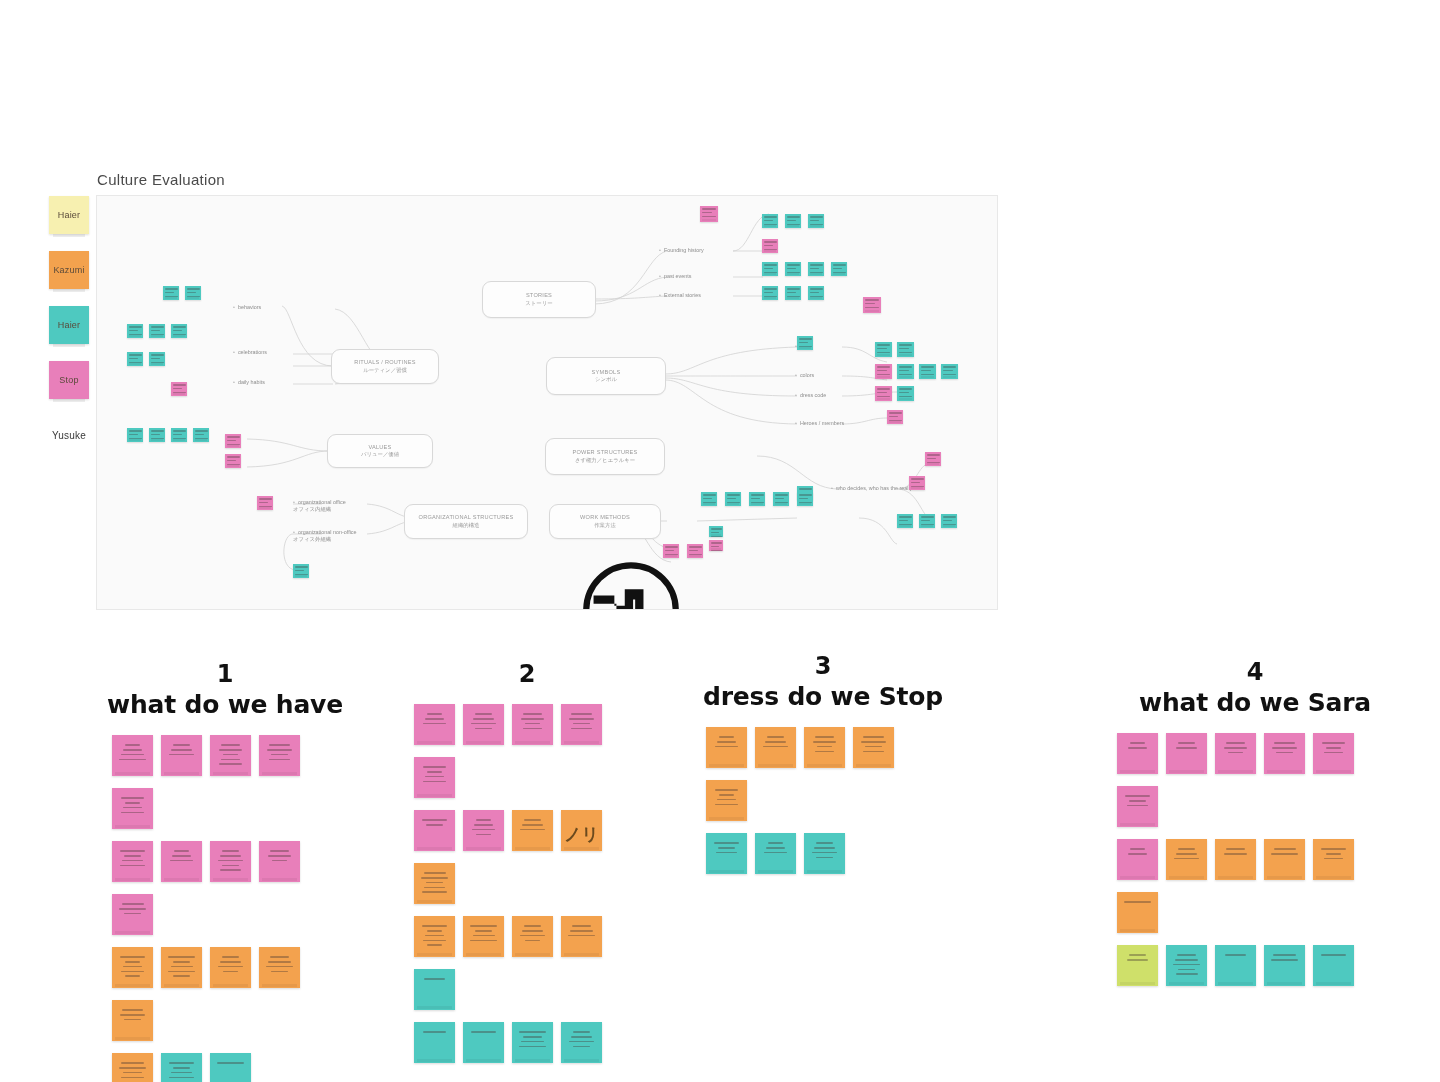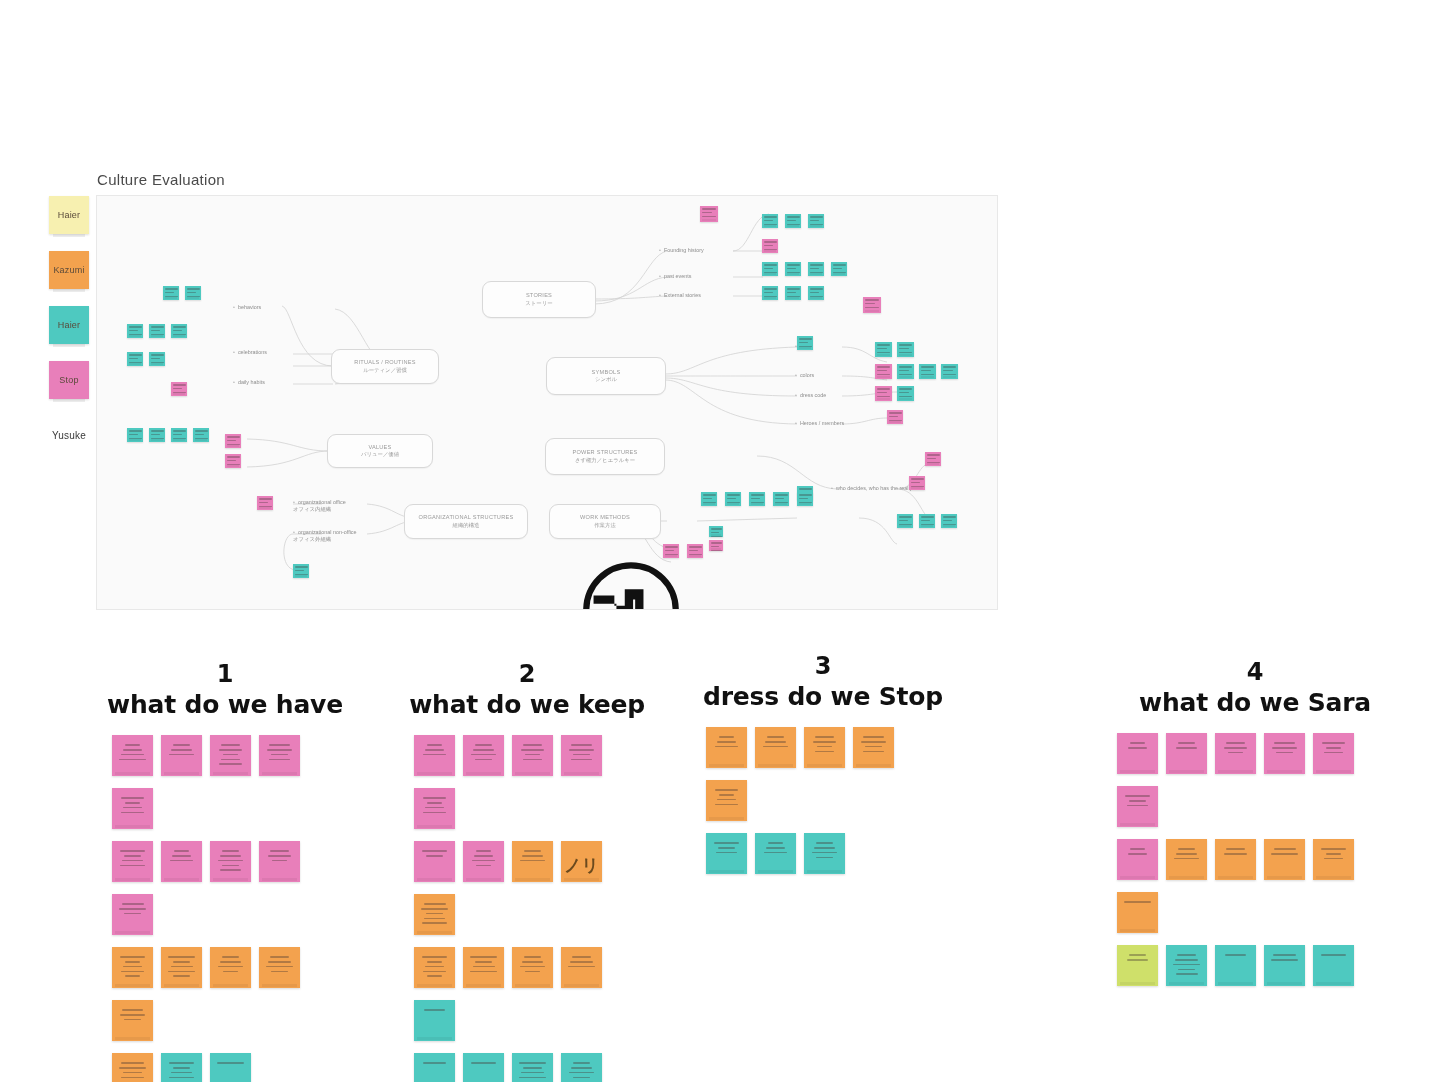--- a/index.html
+++ b/index.html
@@ -647,21 +647,20 @@
       <div class="note" style="width: 41px; height: 41px; background: rgb(78, 201, 192);">
         <div class="pad">
           <span class="ln" style="width: 87%;"></span>
         </div>
       </div>
     </div>
 </div>
 
 <div class="sec" style="left:392px;top:660px;width:270px;">
   <div class="sec-num">2</div>
-  <div class="sec-title">what do we keep</div>
   <div class="grid" style="width:225px;margin-left:22px;">
       <div class="note" style="width: 41px; height: 41px; background: rgb(232, 127, 186);">
         <div class="pad">
           <span class="ln" style="width: 48%;"></span>
           <span class="ln" style="width: 61%;"></span>
           <span class="ln" style="width: 74%;"></span>
         </div>
       </div>
       <div class="note" style="width: 41px; height: 41px; background: rgb(232, 127, 186);">
         <div class="pad">

